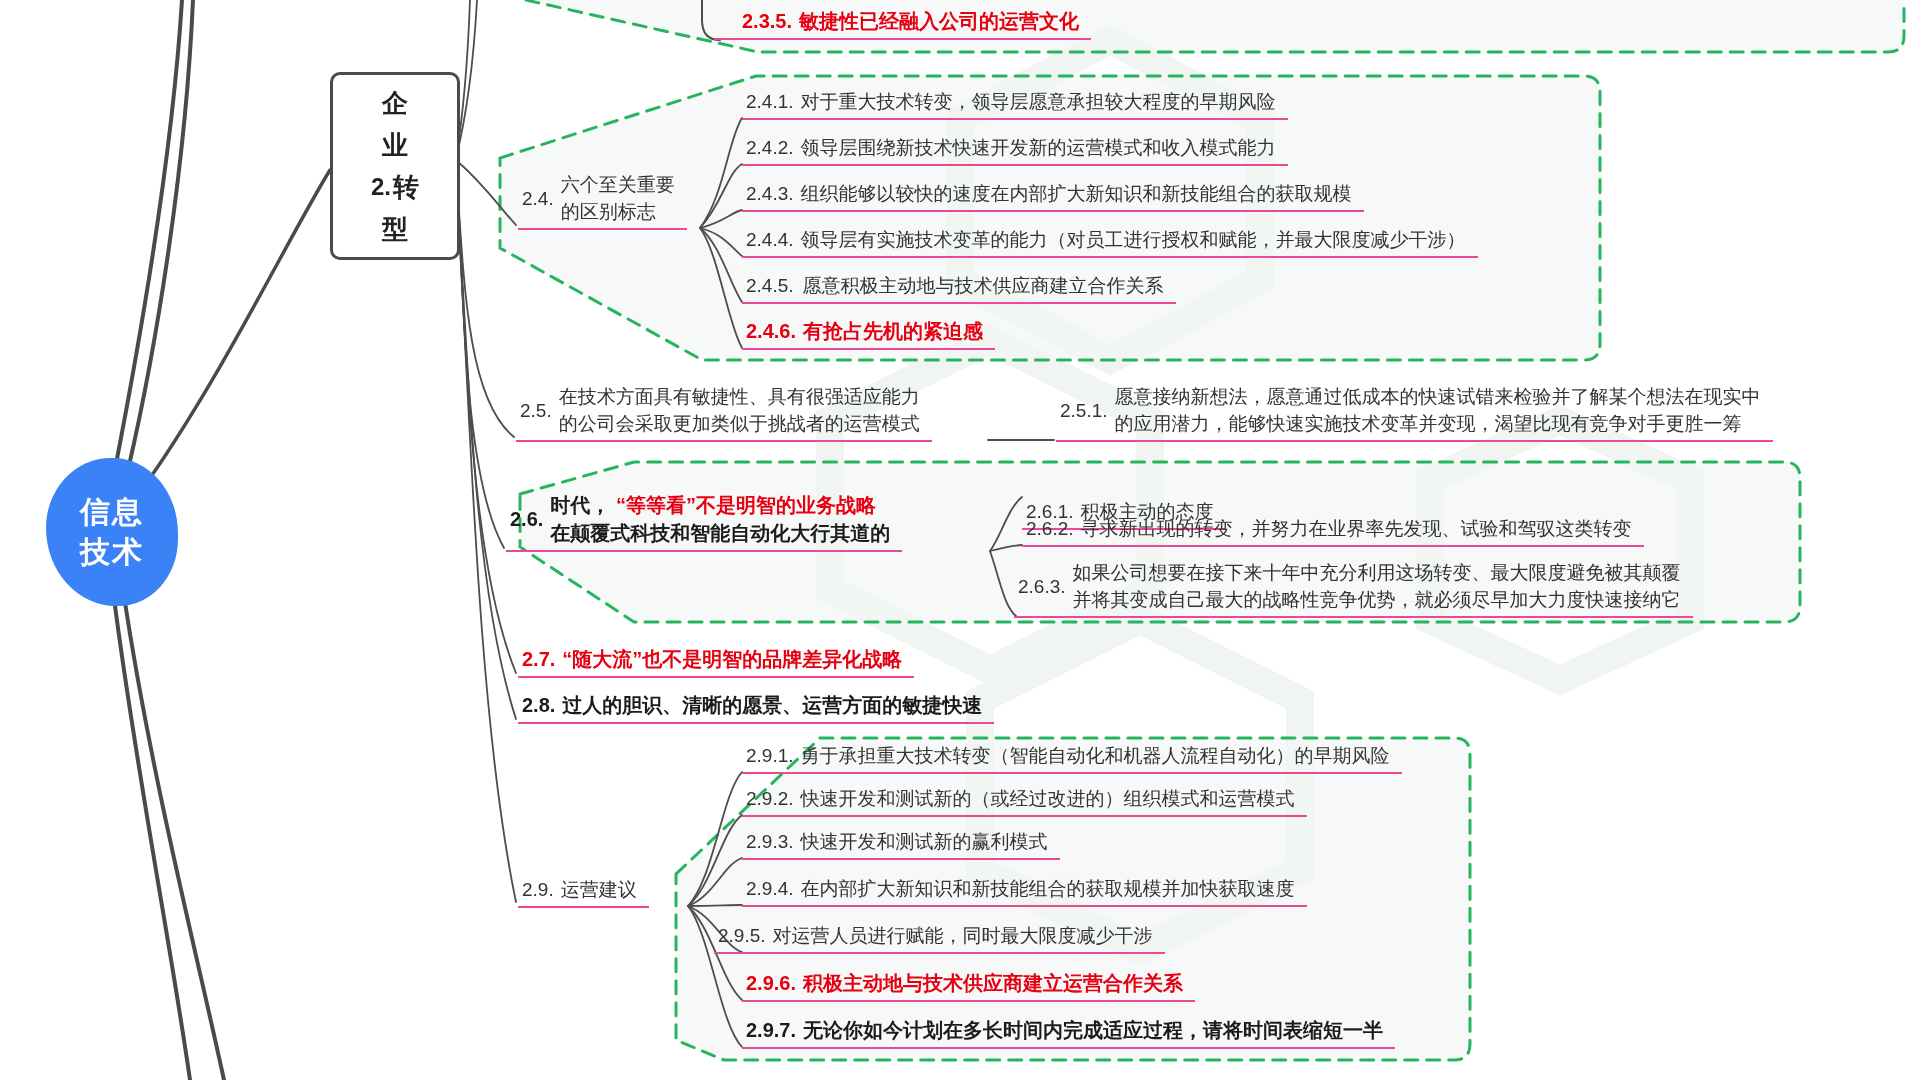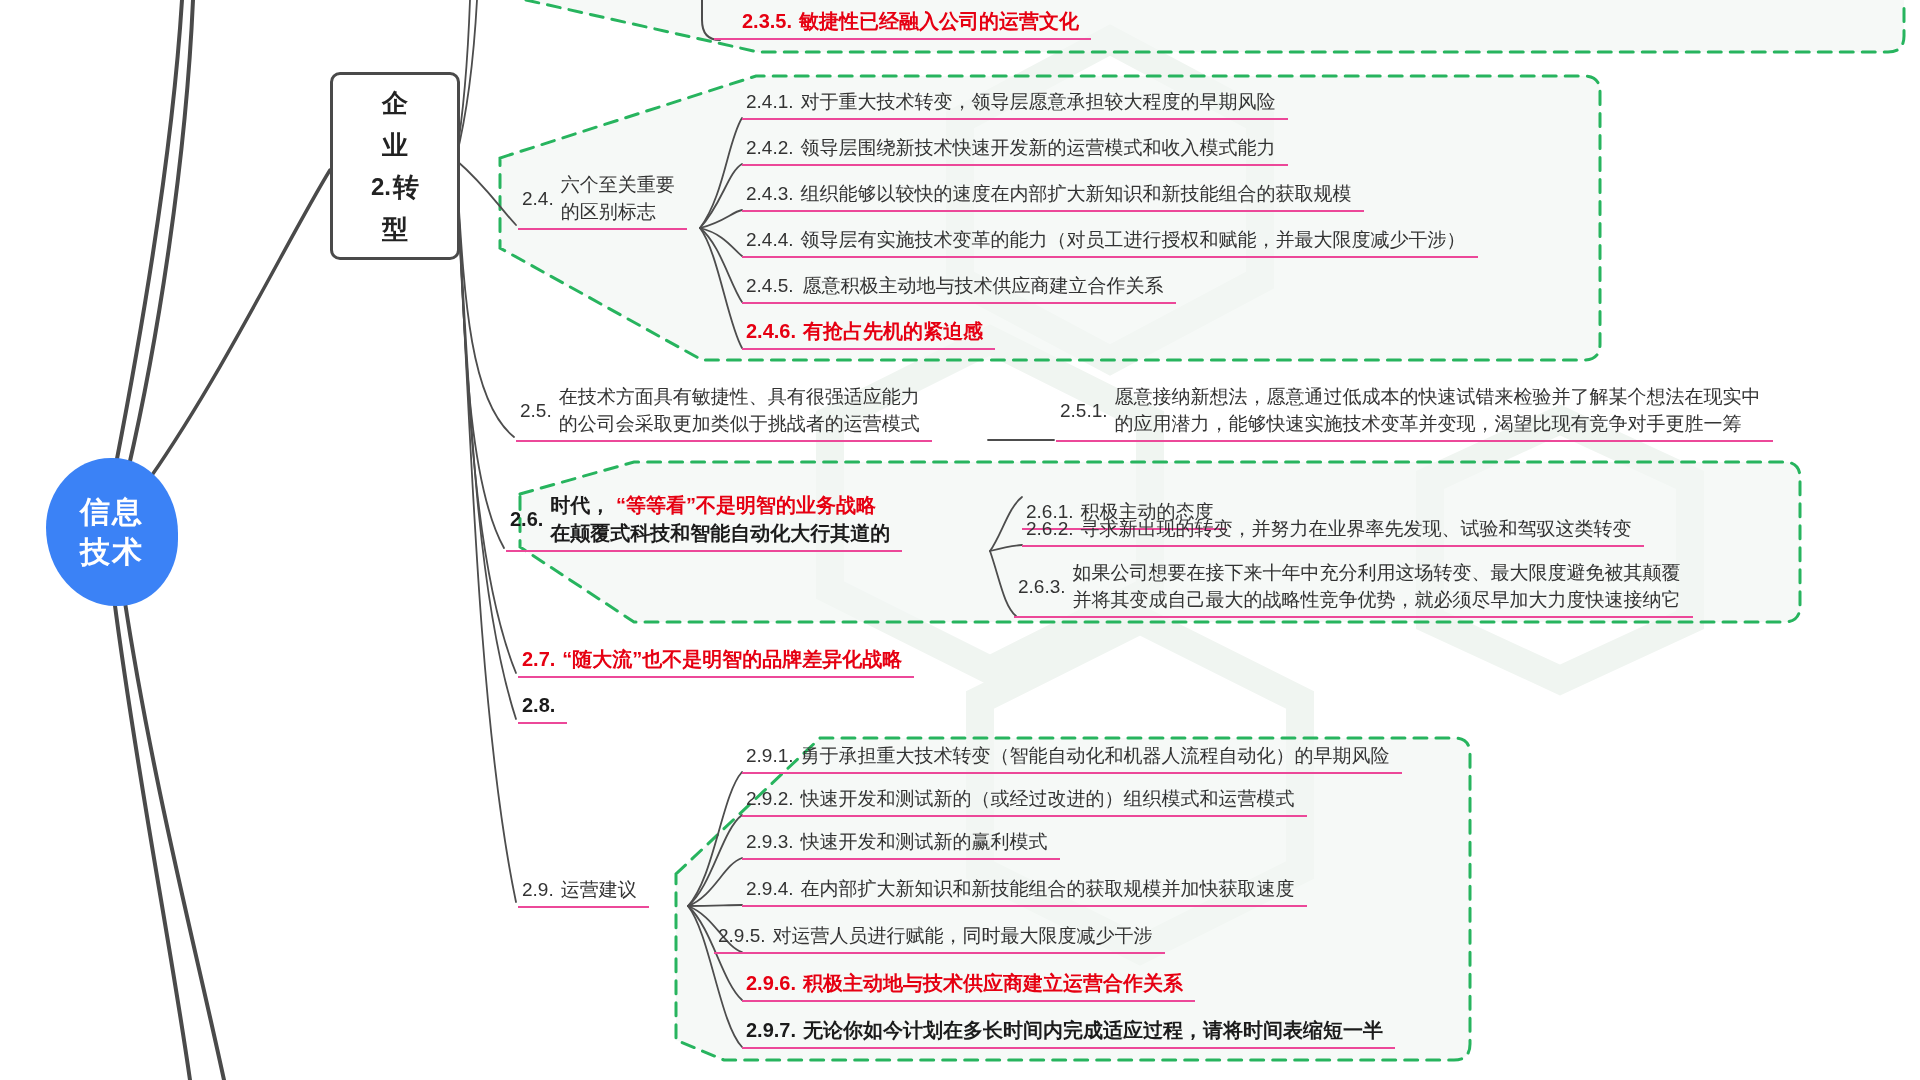--- a/index.html
+++ b/index.html
@@ -194,20 +194,21 @@
       <span>并将其变成自己最大的战略性竞争优势，就必须尽早加大力度快速接纳它</span>
     </span>
   </div>
 
   <div class="leaf red emph" style="left:518px;top:646px;">
     <span class="num">2.7.</span>
     <span>“随大流”也不是明智的品牌差异化战略</span>
   </div>
   <div class="leaf bold emph" style="left:518px;top:692px;">
     <span class="num">2.8.</span>
+    <span>过人的胆识、清晰的愿景、运营方面的敏捷快速</span>
   </div>
 
   <div class="leaf" style="left:518px;top:876px;">
     <span class="num">2.9.</span>
     <span>运营建议</span>
   </div>
   <div class="leaf" style="left:742px;top:742px;">
     <span class="num">2.9.1.</span>
     <span>勇于承担重大技术转变（智能自动化和机器人流程自动化）的早期风险</span>
   </div>

